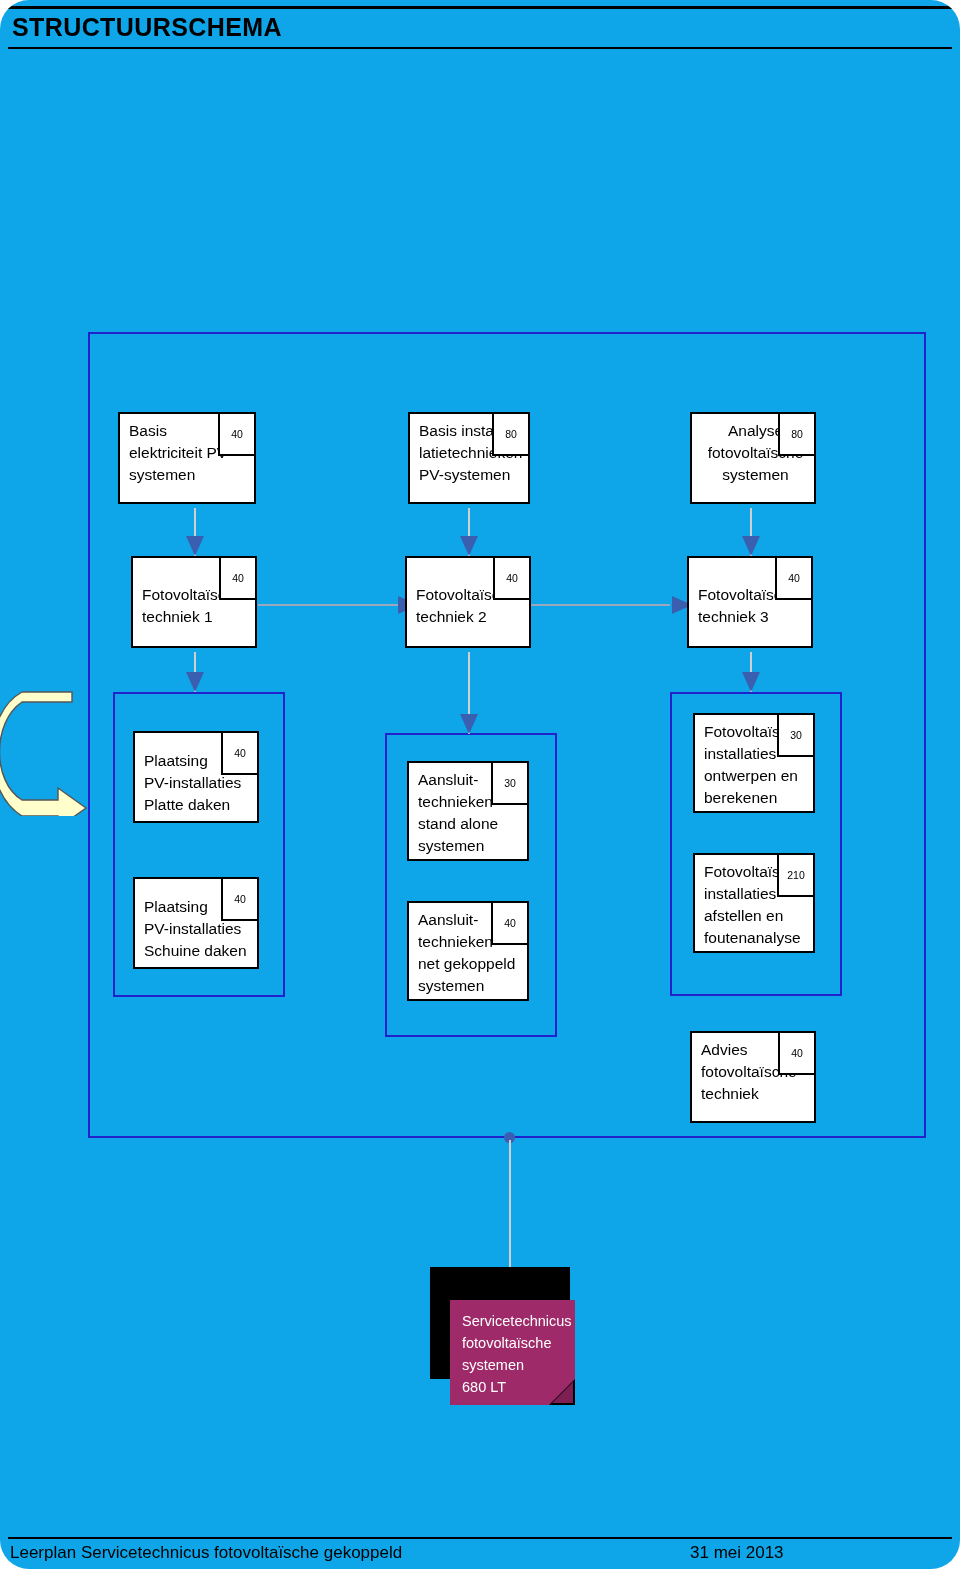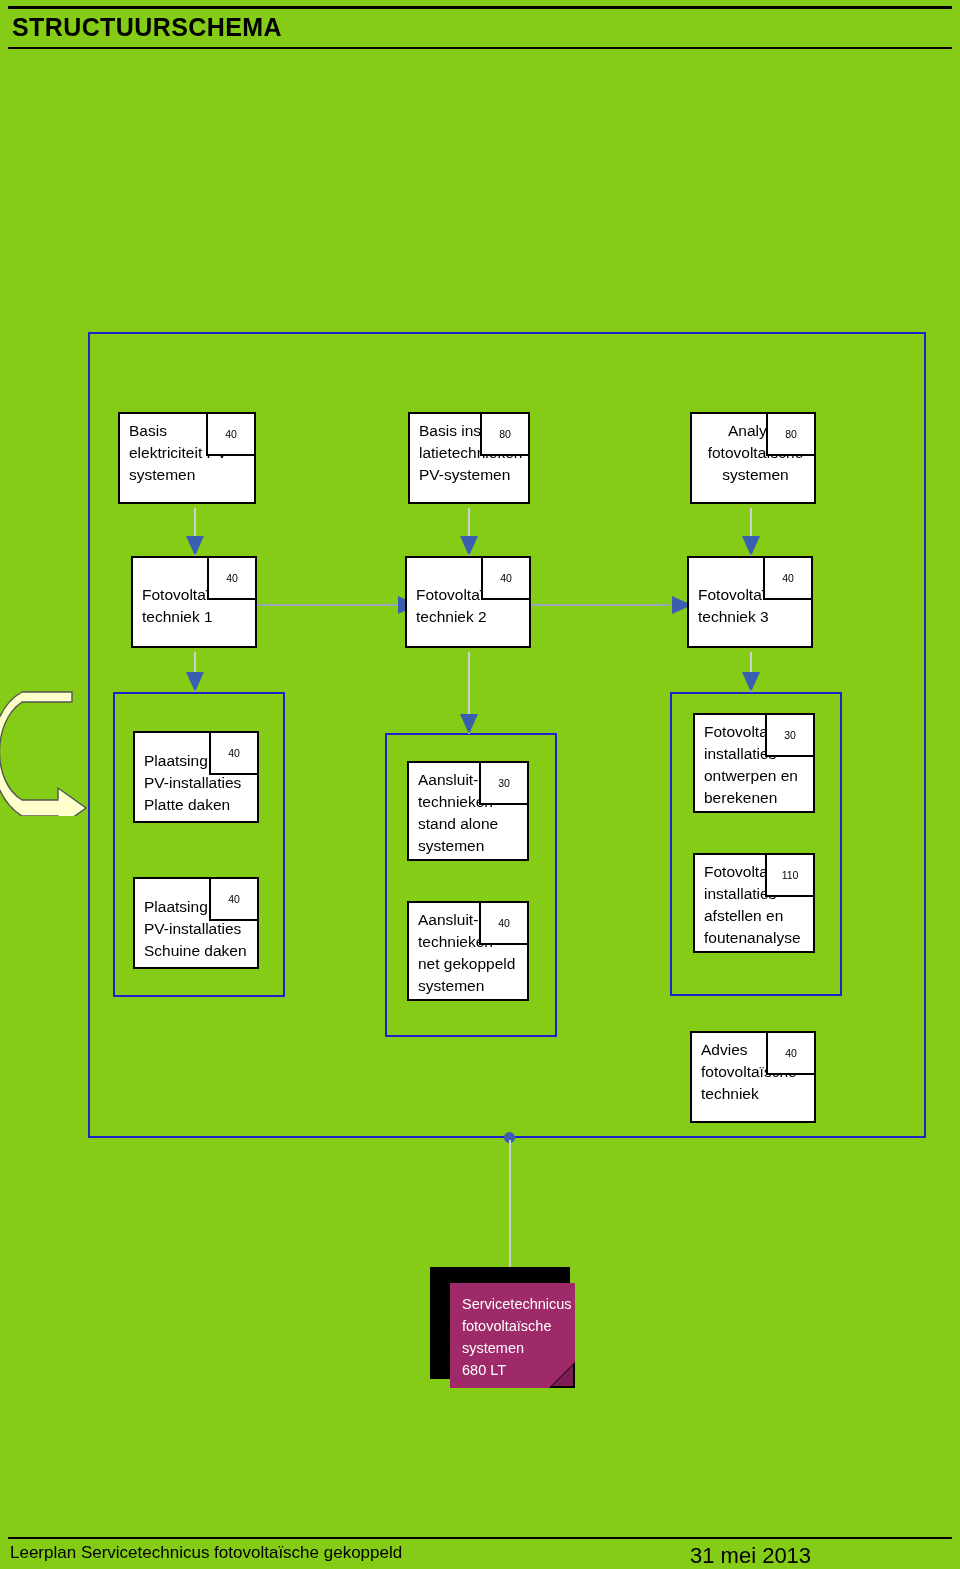--- a/index.html
+++ b/index.html
@@ -4,23 +4,24 @@
 <style>
   html, body {
     margin: 0;
     padding: 0;
     background: #ffffff;
   }
   #page {
     position: relative;
     width: 960px;
     height: 1569px;
-    background: #84cc16;
+    background: #0ea5e9;
     font-family: "Liberation Sans", sans-serif;
     overflow: hidden;
+    border-radius: 29px;
   }
 
   
   .hdr-rule-top {
     position: absolute;
     left: 8px; right: 8px;
     top: 6px;
     height: 3px;
     background: #000;
   }
@@ -56,21 +57,21 @@
     left: 10px;
     top: 1543px;
     font-size: 17px;
     color: #000;
     white-space: nowrap;
   }
   .ftr-right {
     position: absolute;
     left: 690px;
     top: 1543px;
-    font-size: 22px;
+    font-size: 17px;
     color: #000;
     white-space: nowrap;
   }
 
   
   .frame {
     position: absolute;
     border: 2px solid #2222cc;
     background: transparent;
     box-sizing: border-box;
@@ -94,21 +95,21 @@
     white-space: pre-line;
     overflow: hidden;
   }
   .node-badge {
     position: absolute;
     right: -2px;
     top: -2px;
     box-sizing: border-box;
     border: 2px solid #000;
     background: #ffffff;
-    width: 50px;
+    width: 38px;
     height: 44px;
     display: flex;
     align-items: center;
     justify-content: center;
     font-size: 10.5px;
     color: #000;
   }
 
   
   .conn-v {
@@ -144,20 +145,21 @@
 
   
   .dip-shadow {
     position: absolute;
     background: #000000;
   }
   .dip {
     position: absolute;
     background: #9e2a69;
     overflow: hidden;
+    margin-top: 17px;
   }
   .dip-text {
     position: absolute;
     left: 12px;
     top: 10px;
     right: 8px;
     color: #ffffff;
     font-size: 14.5px;
     line-height: 22px;
     white-space: pre-line;
@@ -298,21 +300,21 @@
 ontwerpen en
 berekenen</div>
     <div class="node-badge">30</div>
   </div>
 
   <div class="node" style="left:693px; top:853px; width:122px; height:100px;">
     <div class="node-label">Fotovoltaïsche
 installaties
 afstellen en
 foutenanalyse</div>
-    <div class="node-badge">110</div>
+    <div class="node-badge">210</div>
   </div>
 
   <div class="node" style="left:690px; top:1031px; width:126px; height:92px;">
     <div class="node-label">Advies
 fotovoltaïsche
 techniek</div>
     <div class="node-badge">40</div>
   </div>
 
   <div class="dip-shadow" style="left:430px; top:1267px; width:140px; height:112px;"></div>

